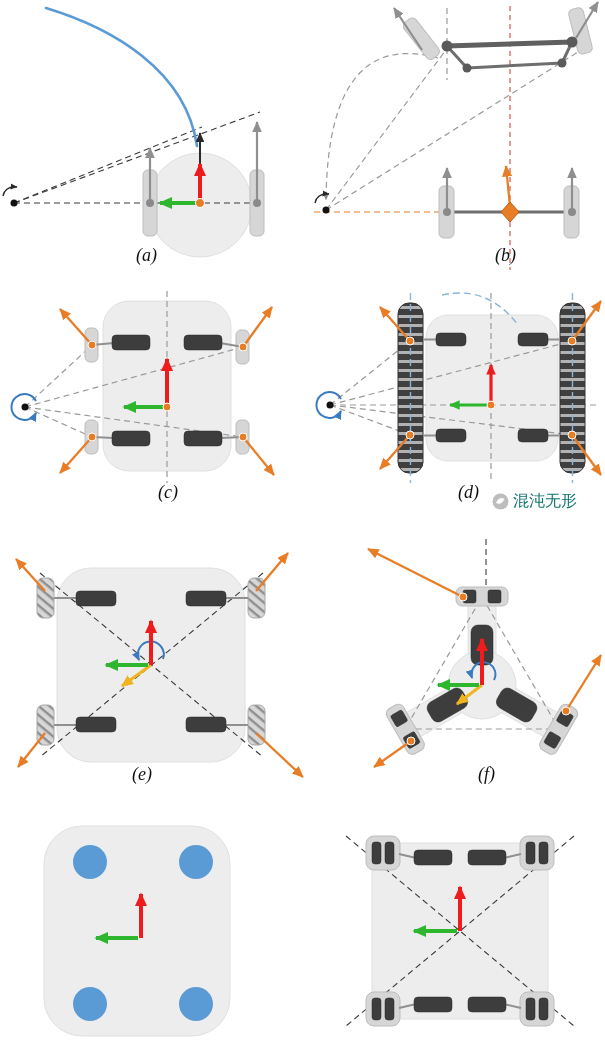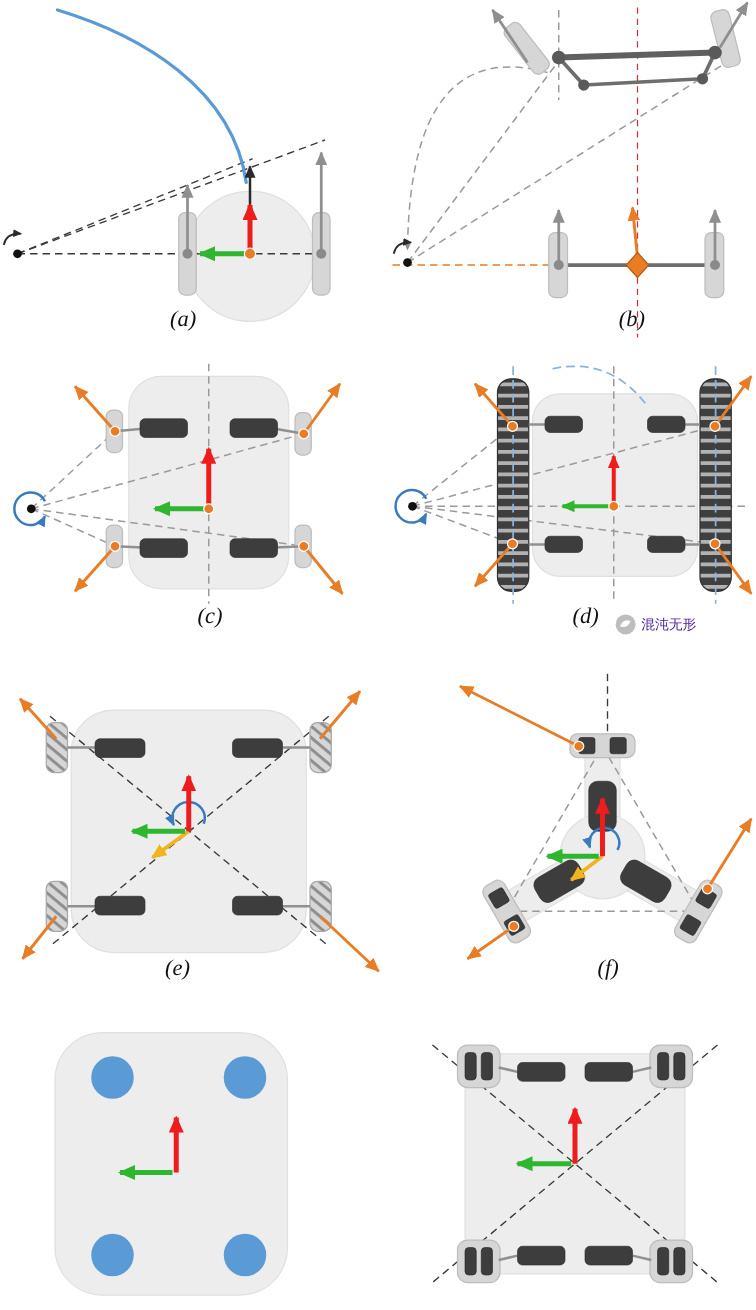--- a/index.html
+++ b/index.html
@@ -4,21 +4,21 @@
 <style>
   html,body{margin:0;padding:0;background:#fff;}
   body{width:605px;height:1048px;position:relative;overflow:hidden;
        font-family:"Liberation Sans",sans-serif;}
   .canvas{position:absolute;inset:0;background:#fff;}
   .panel{position:absolute;}
   .panel svg{display:block;}
   .cap{position:absolute;font-family:"Liberation Serif",serif;font-style:italic;
        font-size:18px;color:#111;line-height:1;}
   .watermark{position:absolute;display:flex;align-items:center;gap:4px;
-       color:#4c1d95;font-size:11px;font-family:Liberation Serif, serif;}
+       color:#0f766e;font-size:16px;font-family:Liberation Serif, serif;}
   
   .body{fill:var(--c-body,#ededed);stroke:#e0e0e0;stroke-width:1;}
   .pad{fill:var(--c-pad,#d6d6d6);stroke:#bdbdbd;stroke-width:1;}
   .wheel{fill:var(--c-wheel,#3d3d3d);stroke:#2a2a2a;stroke-width:0.5;}
   .axle{stroke:#909090;stroke-width:2;}
   .dashk{stroke:var(--c-dash-black,#3a3a3a);stroke-width:1.1;stroke-dasharray:6 4;fill:none;}
   .dashg{stroke:var(--c-dash-gray,#9a9a9a);stroke-width:1.2;stroke-dasharray:6 4;fill:none;}
   .dashred{stroke:var(--c-red-dash,#cc3333);stroke-width:1;stroke-dasharray:5 4;fill:none;}
   .dashorange{stroke:var(--c-orange,#e87d26);stroke-width:1.1;stroke-dasharray:6 4;fill:none;}
   .dashblue{stroke:#8ab4dd;stroke-width:1.4;stroke-dasharray:7 4;fill:none;}

